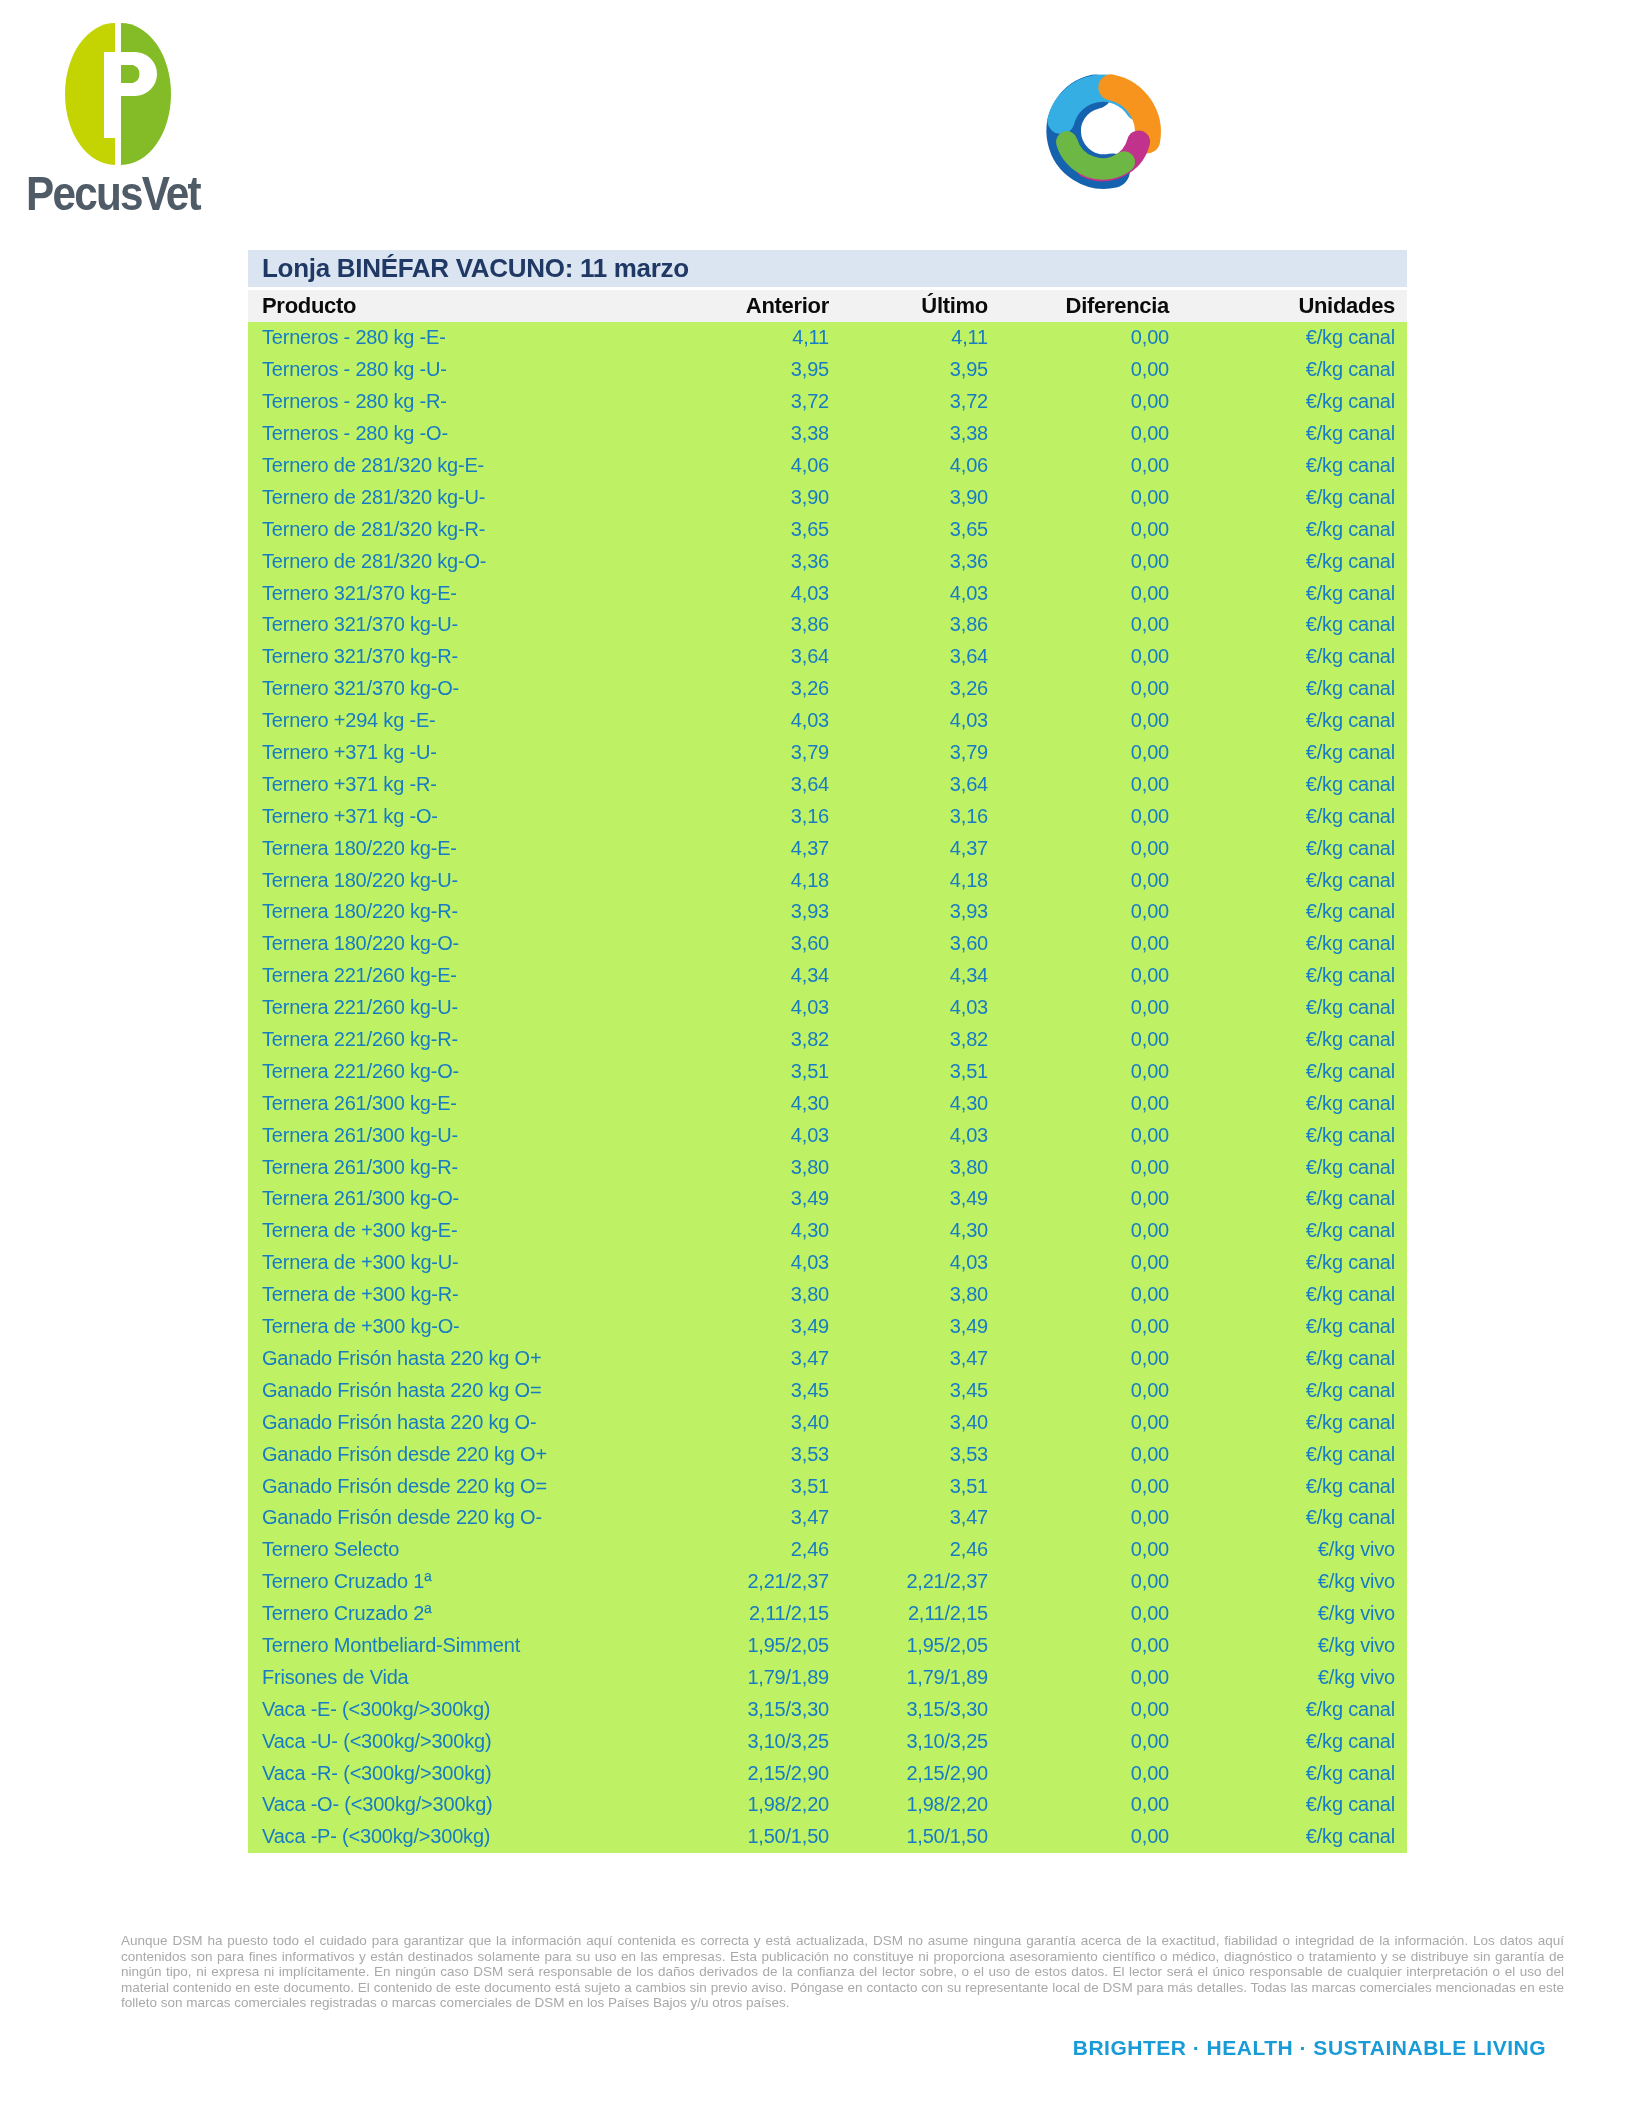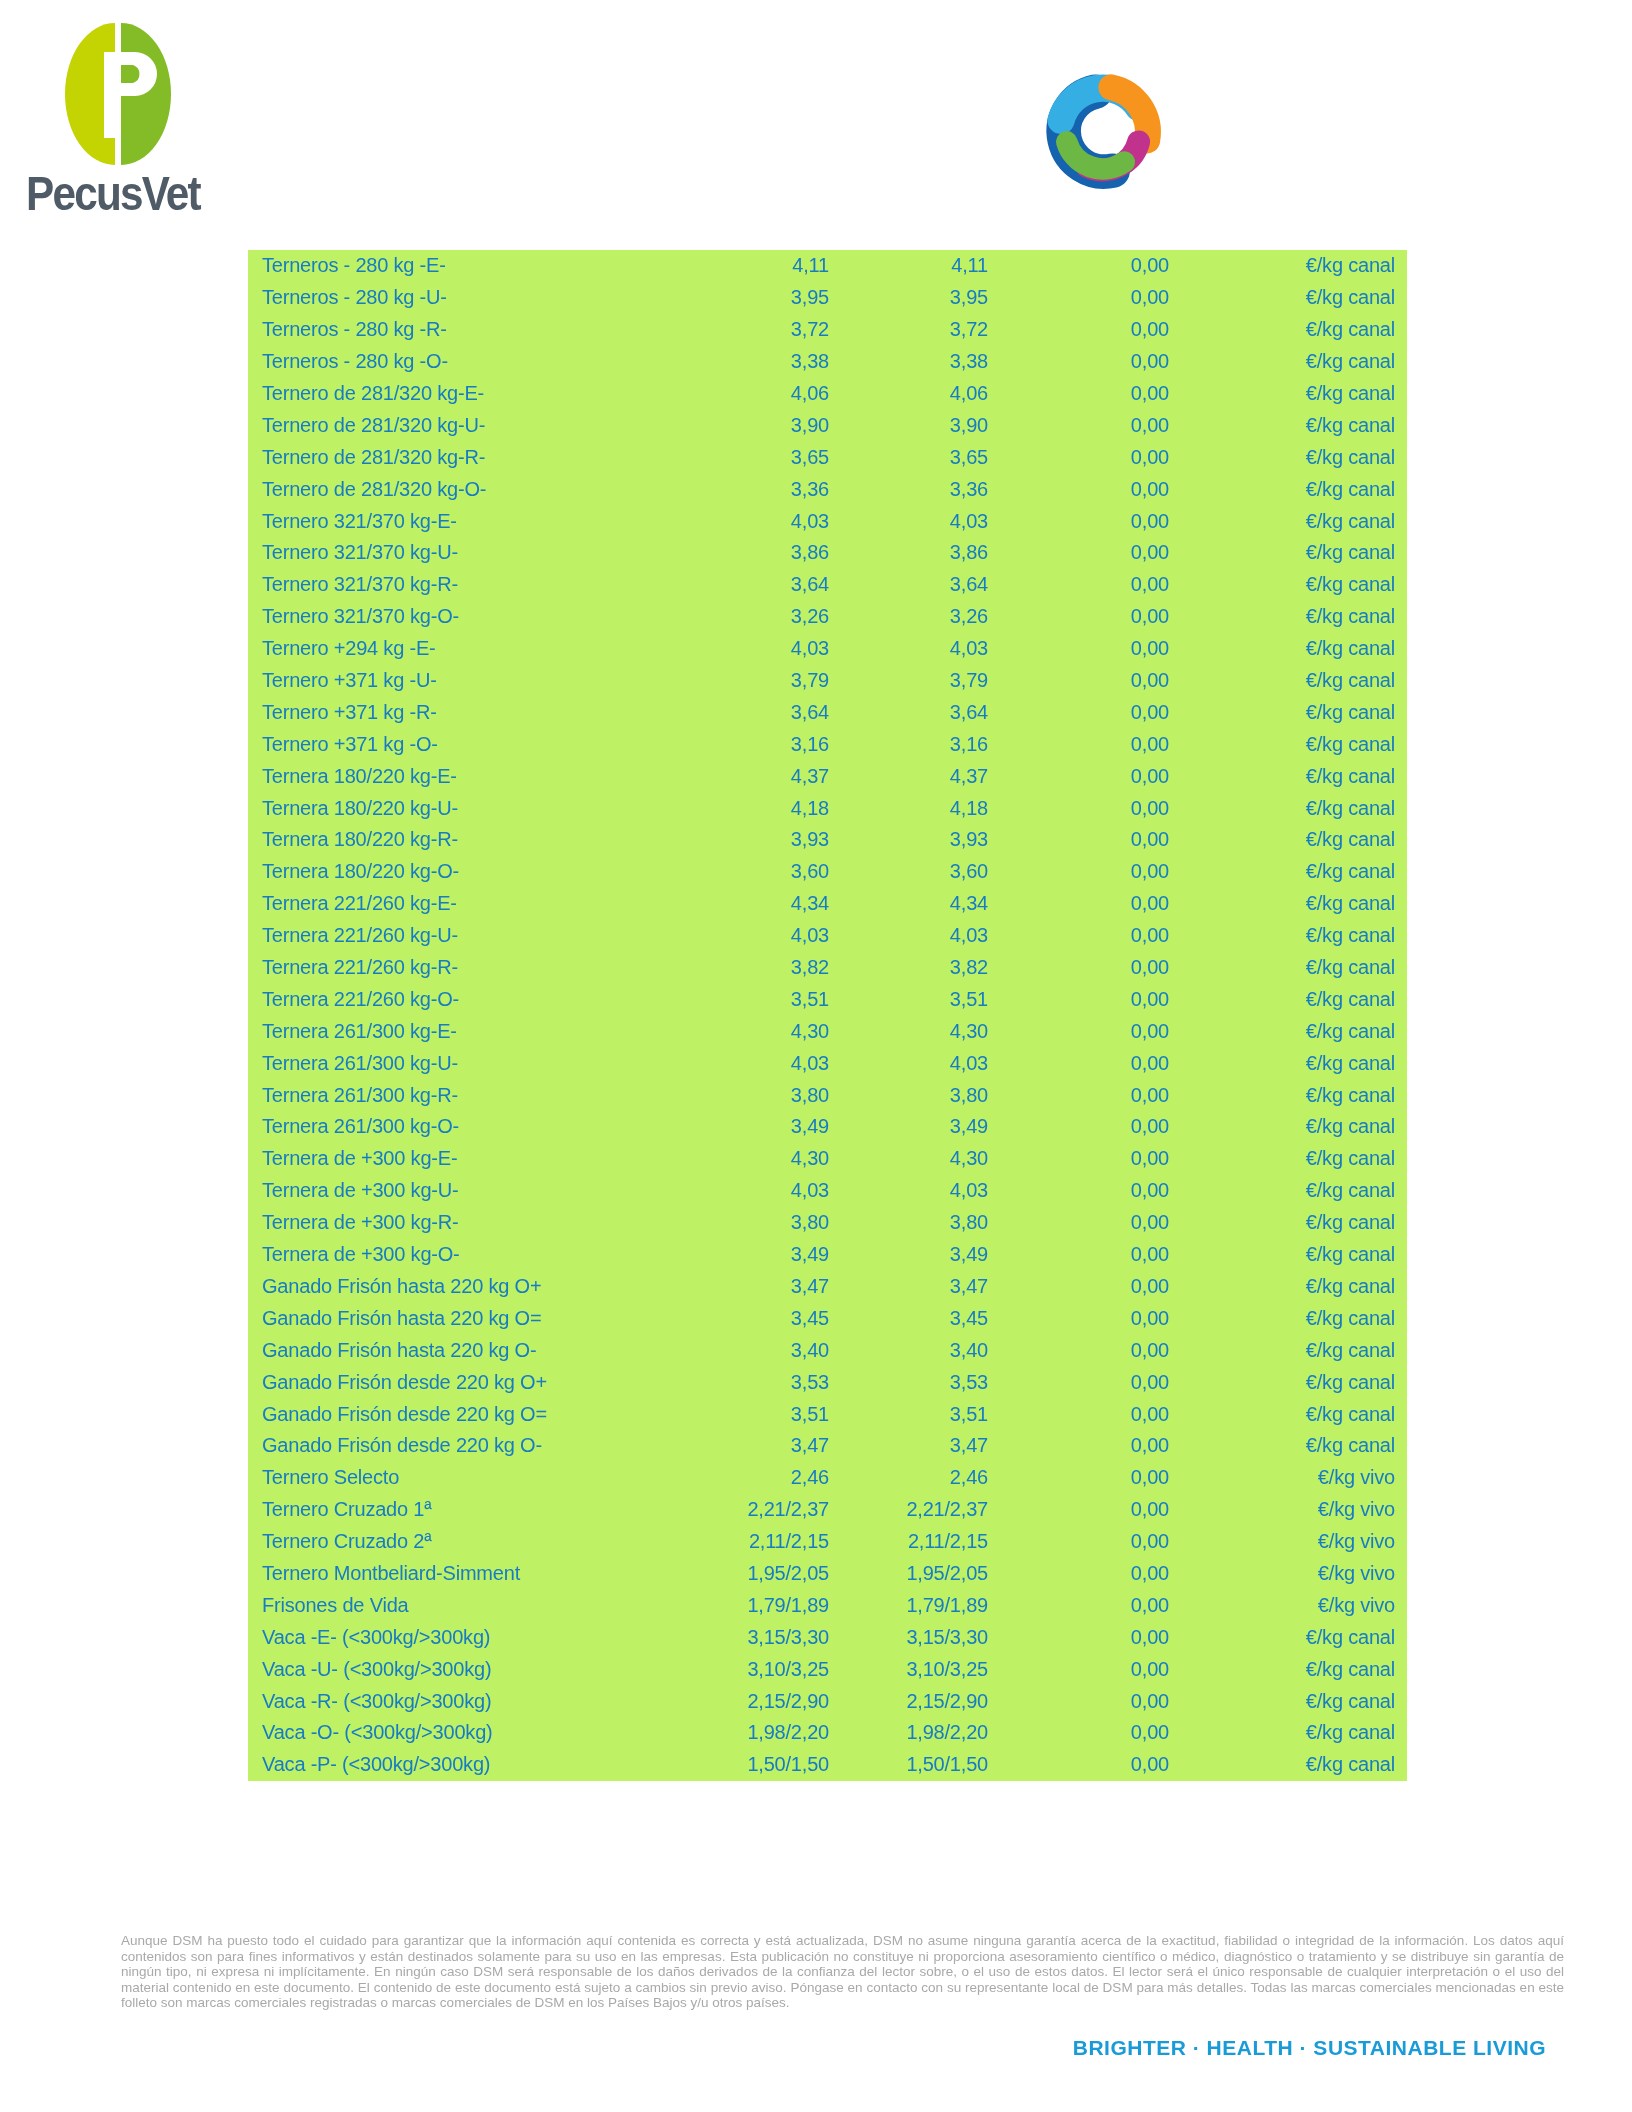--- a/index.html
+++ b/index.html
@@ -87,20 +87,28 @@
     <path d="M47 28 A28 28 0 1 0 59 83" stroke="#1562ae" stroke-width="24" fill="none" stroke-linecap="round"></path>
     <path d="M23 48 A30 30 0 0 1 77 39" stroke="#35aee3" stroke-width="19" fill="none" stroke-linecap="round"></path>
     <path d="M58 25 A32 32 0 0 1 83 62" stroke="#f7941e" stroke-width="18" fill="none" stroke-linecap="round"></path>
     <path d="M77 63 A26 26 0 0 1 41 80" stroke="#c0328c" stroke-width="16" fill="none" stroke-linecap="round"></path>
     <path d="M67 77 A26 26 0 0 1 27 63" stroke="#6db744" stroke-width="15" fill="none" stroke-linecap="round"></path>
     <circle cx="52" cy="56" r="13" fill="#ffffff"></circle>
   </svg>
 </div>
 
 <div class="price-table">
+  <div class="title-band">Lonja BINÉFAR VACUNO: 11 marzo</div>
+  <div class="head-band grid-row">
+    <span class="cell-prod">Producto</span>
+    <span class="cell-n1">Anterior</span>
+    <span class="cell-n2">Último</span>
+    <span class="cell-n3">Diferencia</span>
+    <span class="cell-u">Unidades</span>
+  </div>
   <div class="tbody">
   <div class="grid-row">
     <span class="cell-prod">Terneros - 280 kg -E-</span>
     <span class="cell-n1">4,11</span>
     <span class="cell-n2">4,11</span>
     <span class="cell-n3">0,00</span>
     <span class="cell-u">€/kg canal</span>
   </div>
 
   <div class="grid-row">

